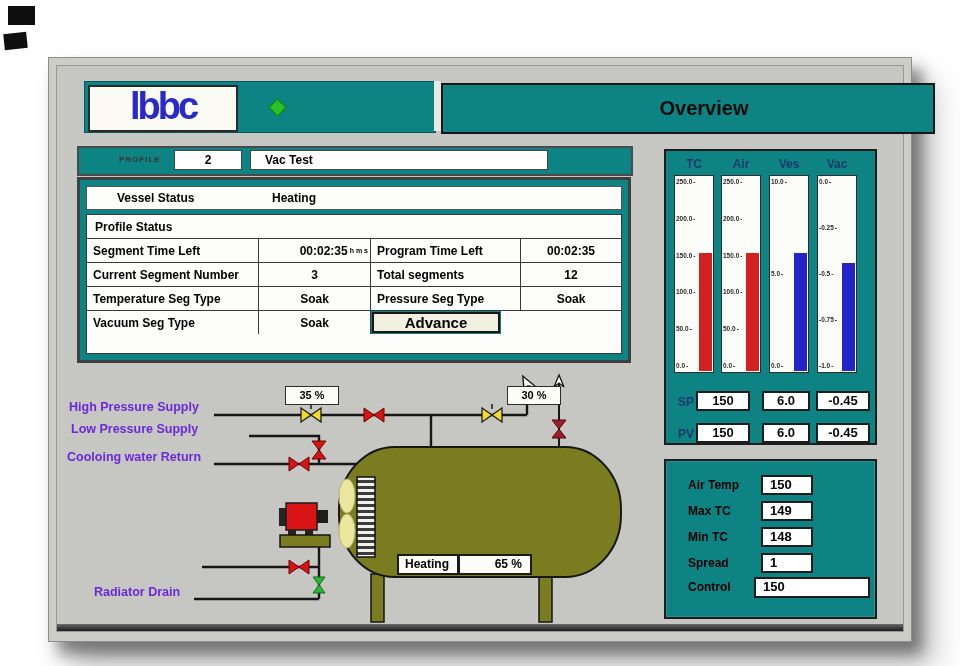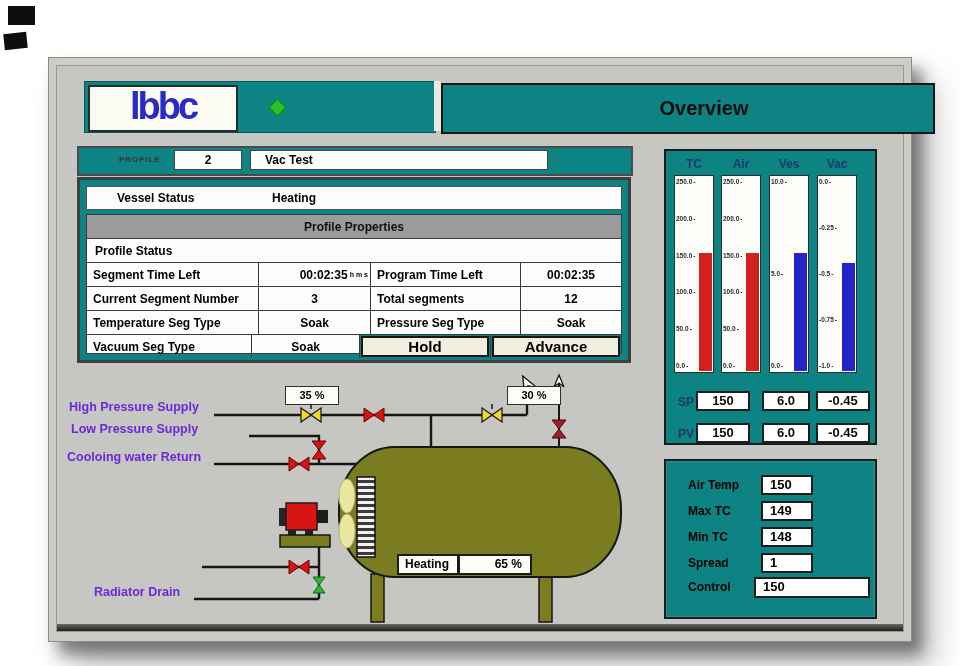--- a/index.html
+++ b/index.html
@@ -116,23 +116,20 @@
         <div class="profile-num">2</div>
         <div class="profile-name">Vac Test</div>
       </div>
 
       <div class="table-panel">
         <div class="row-vessel">
           <span class="l">Vessel Status</span>
           <span class="v">Heating</span>
         </div>
         <div class="props">
-          <div class="prow hdr">
-            <span>Profile Properties</span>
-          </div>
           <div class="prow statusrow">
             <span>Profile Status</span>
           </div>
           <div class="prow">
             <div class="cell c1">Segment Time Left</div>
             <div class="cell c2 timecell">
               <span>00:02:35</span>
               <span class="suffix">h m s</span>
             </div>
             <div class="cell c3">Program Time Left</div>
@@ -146,23 +143,20 @@
           </div>
           <div class="prow">
             <div class="cell c1">Temperature Seg Type</div>
             <div class="cell c2">Soak</div>
             <div class="cell c3">Pressure Seg Type</div>
             <div class="cell c4">Soak</div>
           </div>
           <div class="prow">
             <div class="cell c1">Vacuum Seg Type</div>
             <div class="cell c2">Soak</div>
-            <div class="cell btncell">
-              <button class="hmi-btn">Hold</button>
-            </div>
             <div class="cell btncell">
               <button class="hmi-btn">Advance</button>
             </div>
           </div>
         </div>
       </div>
 
       <div class="gauge-panel">
         <div class="gcol" style="left:8px;">
           <span class="glabel">TC</span>

